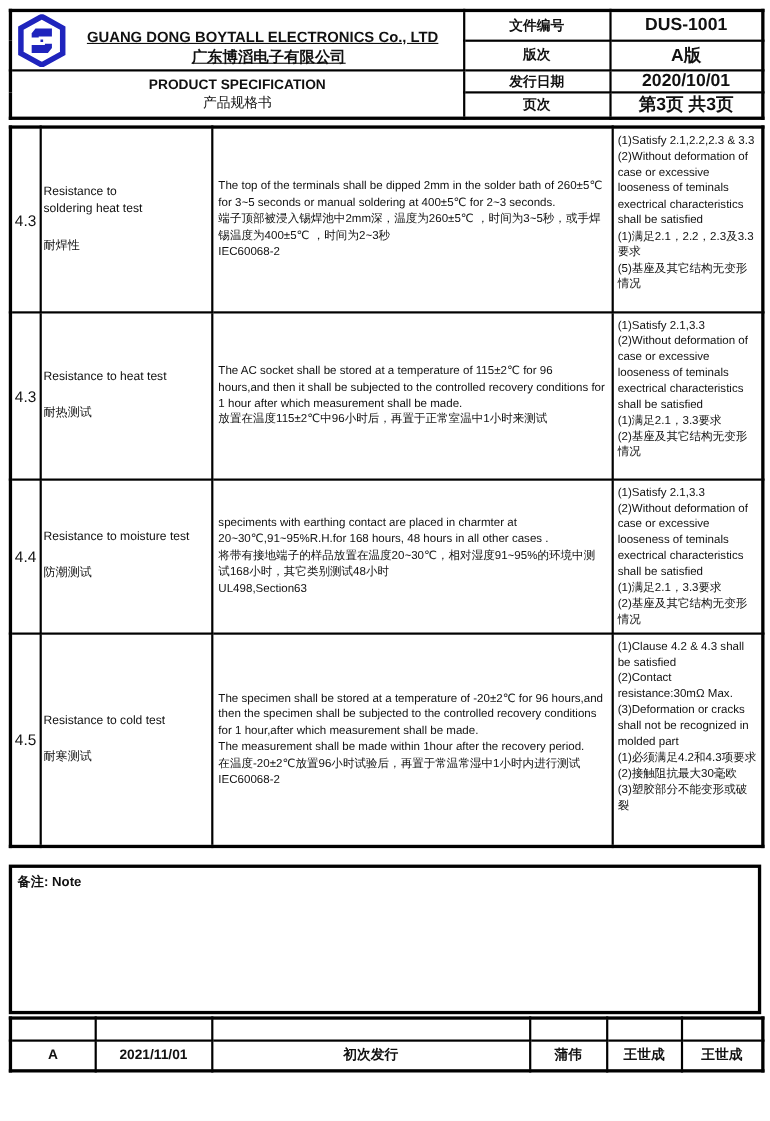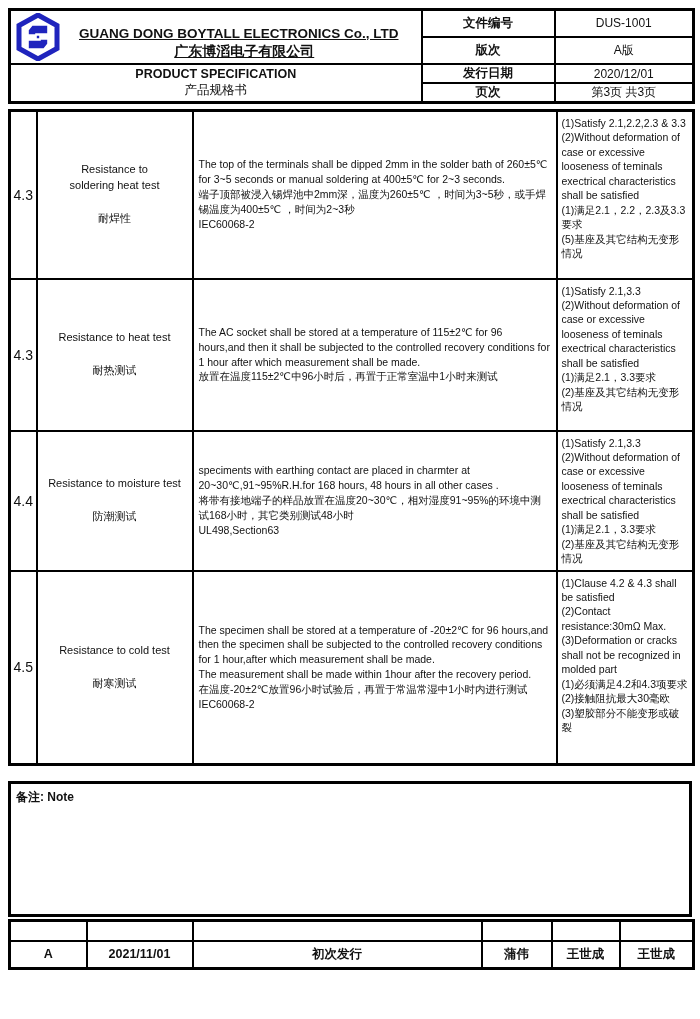--- a/index.html
+++ b/index.html
@@ -20,26 +20,26 @@
   
   .company-cell { text-align: center; vertical-align: middle; }
   .company-flex { display: flex; align-items: flex-end; justify-content: flex-start; padding: 2px 4px; text-decoration: underline; }
   .company-names { flex: 1; text-align: center; }
   .company-en { font-weight: bold; font-size: 13.5px; letter-spacing: 0px; }
   .company-cn { font-weight: bold; font-size: 14px; margin-top: 2px; padding-left: 11px; }
   .doc-title-cell { text-align: center; vertical-align: middle; }
   .doc-title-en { font-weight: bold; font-size: 12.5px; }
   .doc-title-cn { font-weight: normal; font-size: 12.5px; margin-top: 1px; }
   .hfield-label { text-align: center; vertical-align: middle; font-weight: bold; font-size: 12.5px; }
-  .hfield-value { text-align: center; vertical-align: middle; font-weight: normal; font-size: 12px; }
+  .hfield-value { text-align: center; vertical-align: middle; font-weight: bold; font-size: 16px; }
 
   
   .spec-table { margin-top: 5px; }
   .clause-no { text-align: center; vertical-align: middle; font-size: 14px; padding: 1px; }
-  .test-name { text-align: center; vertical-align: middle; font-size: 11px; line-height: 1.45; padding: 2px; }
+  .test-name { vertical-align: middle; font-size: 11px; line-height: 1.45; padding: 2px; }
   .test-name .cn { margin-top: 17px; }
   .test-desc { vertical-align: middle; font-size: 10.5px; line-height: 1.42; padding: 3px 5px; white-space: pre-line; }
   .criteria { vertical-align: top; font-size: 10.5px; line-height: 1.38; padding: 4px 3px 2px 4px; white-space: pre-line; }
 
   
   .note-box {
     width: 684px; height: 136px;
     border: 3px solid #000;
     margin-top: 15px;
     padding: 3px 5px;
@@ -88,21 +88,21 @@
     <tr style="height:27px;">
       <td class="hfield-label">版次</td>
       <td class="hfield-value">A版</td>
     </tr>
     <tr style="height:19px;">
       <td rowspan="2" class="doc-title-cell">
         <div class="doc-title-en">PRODUCT SPECIFICATION</div>
         <div class="doc-title-cn">产品规格书</div>
       </td>
       <td class="hfield-label">发行日期</td>
-      <td class="hfield-value">2020/12/01</td>
+      <td class="hfield-value">2020/10/01</td>
     </tr>
     <tr style="height:19px;">
       <td class="hfield-label">页次</td>
       <td class="hfield-value">第3页  共3页</td>
     </tr>
   </tbody>
     </table>
 
   <table class="outer spec-table">
     <colgroup>

